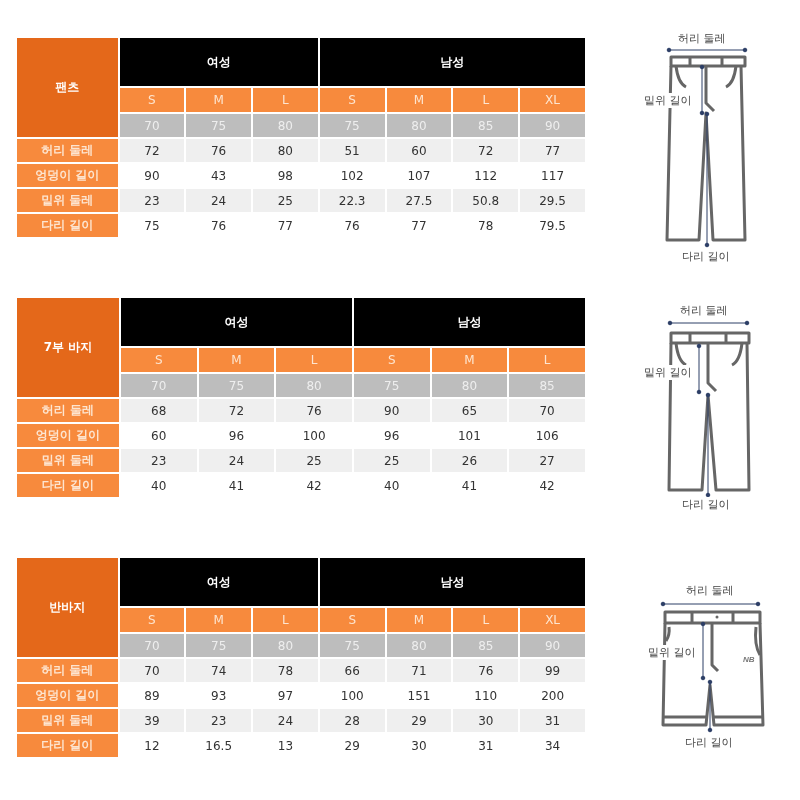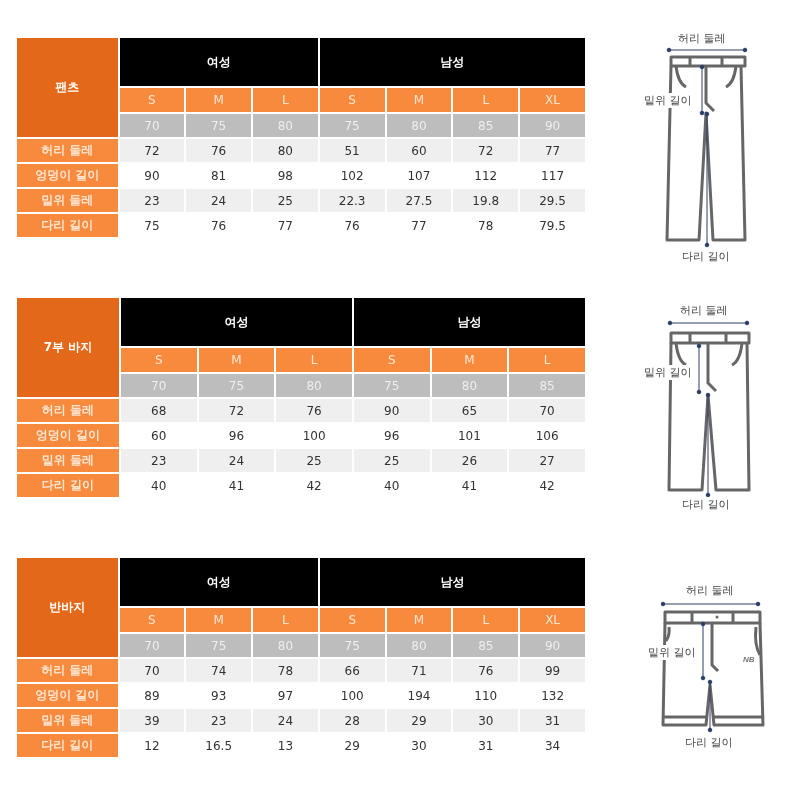--- a/index.html
+++ b/index.html
@@ -60,35 +60,35 @@
     <td class="val-odd">76</td>
     <td class="val-odd">80</td>
     <td class="val-odd">51</td>
     <td class="val-odd">60</td>
     <td class="val-odd">72</td>
     <td class="val-odd">77</td>
   </tr>
   <tr style="height:23px">
     <td class="rowlabel">엉덩이 길이</td>
     <td class="val-even">90</td>
-    <td class="val-even">81</td>
+    <td class="val-even">43</td>
     <td class="val-even">98</td>
     <td class="val-even">102</td>
     <td class="val-even">107</td>
     <td class="val-even">112</td>
     <td class="val-even">117</td>
   </tr>
   <tr style="height:23px">
     <td class="rowlabel">밑위 둘레</td>
     <td class="val-odd">23</td>
     <td class="val-odd">24</td>
     <td class="val-odd">25</td>
     <td class="val-odd">22.3</td>
     <td class="val-odd">27.5</td>
-    <td class="val-odd">19.8</td>
+    <td class="val-odd">50.8</td>
     <td class="val-odd">29.5</td>
   </tr>
   <tr style="height:23px">
     <td class="rowlabel">다리 길이</td>
     <td class="val-even">75</td>
     <td class="val-even">76</td>
     <td class="val-even">77</td>
     <td class="val-even">76</td>
     <td class="val-even">77</td>
     <td class="val-even">78</td>
@@ -212,23 +212,23 @@
     <td class="val-odd">71</td>
     <td class="val-odd">76</td>
     <td class="val-odd">99</td>
   </tr>
   <tr style="height:23px">
     <td class="rowlabel">엉덩이 길이</td>
     <td class="val-even">89</td>
     <td class="val-even">93</td>
     <td class="val-even">97</td>
     <td class="val-even">100</td>
-    <td class="val-even">194</td>
+    <td class="val-even">151</td>
     <td class="val-even">110</td>
-    <td class="val-even">132</td>
+    <td class="val-even">200</td>
   </tr>
   <tr style="height:23px">
     <td class="rowlabel">밑위 둘레</td>
     <td class="val-odd">39</td>
     <td class="val-odd">23</td>
     <td class="val-odd">24</td>
     <td class="val-odd">28</td>
     <td class="val-odd">29</td>
     <td class="val-odd">30</td>
     <td class="val-odd">31</td>

